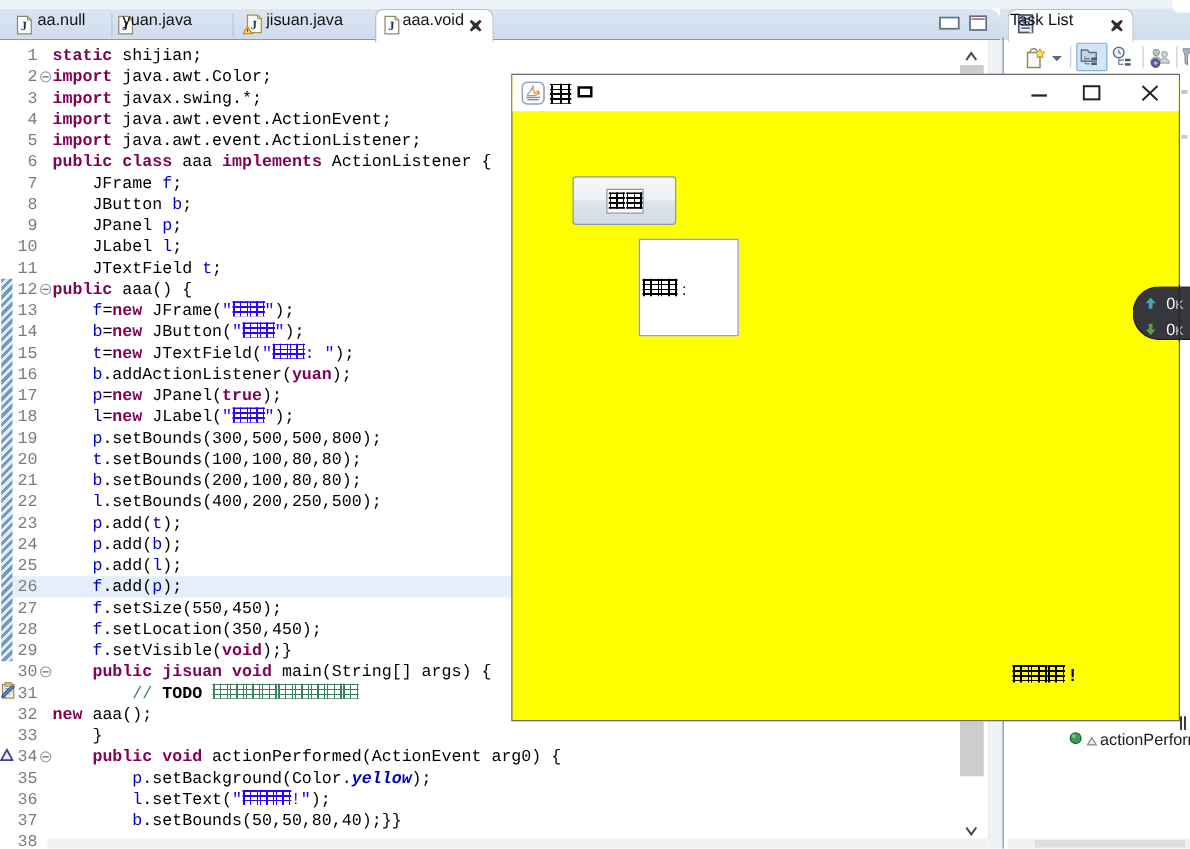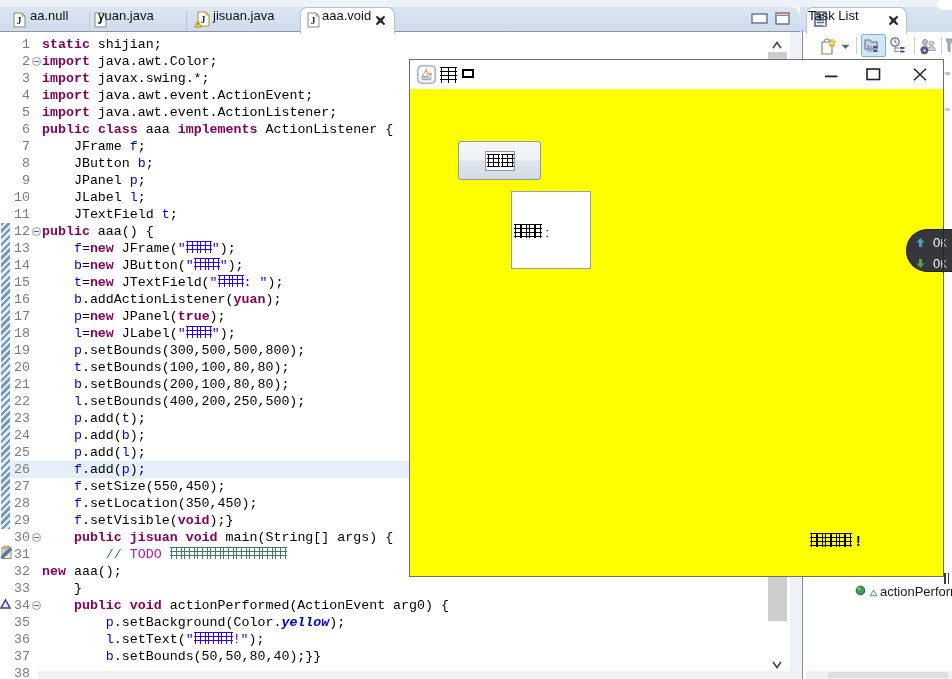--- a/index.html
+++ b/index.html
@@ -11,21 +11,21 @@
 #rpaneltop{left:800px;top:7px;width:152px;height:25px;background:linear-gradient(180deg,#dce6f2,#cedcec)}
 .tabtxt{font-size:13px;color:#111;top:8px}
 .atab{background:#fff;border:1px solid #b5c0cc;border-bottom:none;border-radius:7px 7px 0 0;top:7px;height:27px;z-index:3}
 
 #code{left:42px;top:36px;font:13.3px "Liberation Mono",monospace;line-height:17px;white-space:pre;color:#000}
 #gutter{left:0;top:36px;width:30px;font:13.3px "Liberation Mono",monospace;line-height:17px;color:#7b7b7b;text-align:right;white-space:pre}
 b.k{color:#7f0055;font-weight:bold}
 .fd{color:#0000c0}
 .st{color:#2a00ff}
 .cm{color:#3f7f5f}
-.td{color:#a21caf;font-weight:normal}
+.td{color:#000000;font-weight:bold}
 
 .cj{display:inline-block;height:12px;vertical-align:-1px;background:
  linear-gradient(90deg,transparent 5%,currentColor 5% 13%,transparent 13% 45%,currentColor 45% 55%,transparent 55% 87%,currentColor 87% 95%,transparent 95%),
  repeating-linear-gradient(180deg,currentColor 0 1.4px,transparent 1.4px 3.9px)}
 .c13{width:13px}
 .fold{width:9px;height:9px;border:1px solid #93a1b1;border-radius:50%;background:#fff}
 .fold:after{content:"";position:absolute;left:1px;right:1px;top:3px;height:1px;background:#5c6b7a}
 
 #win{left:409px;top:59px;width:535px;height:518px;border:1px solid #6f6f6f;background:#ffff00;z-index:10}
 #titlebar{left:0;top:0;width:533px;height:29px;background:#fff}

